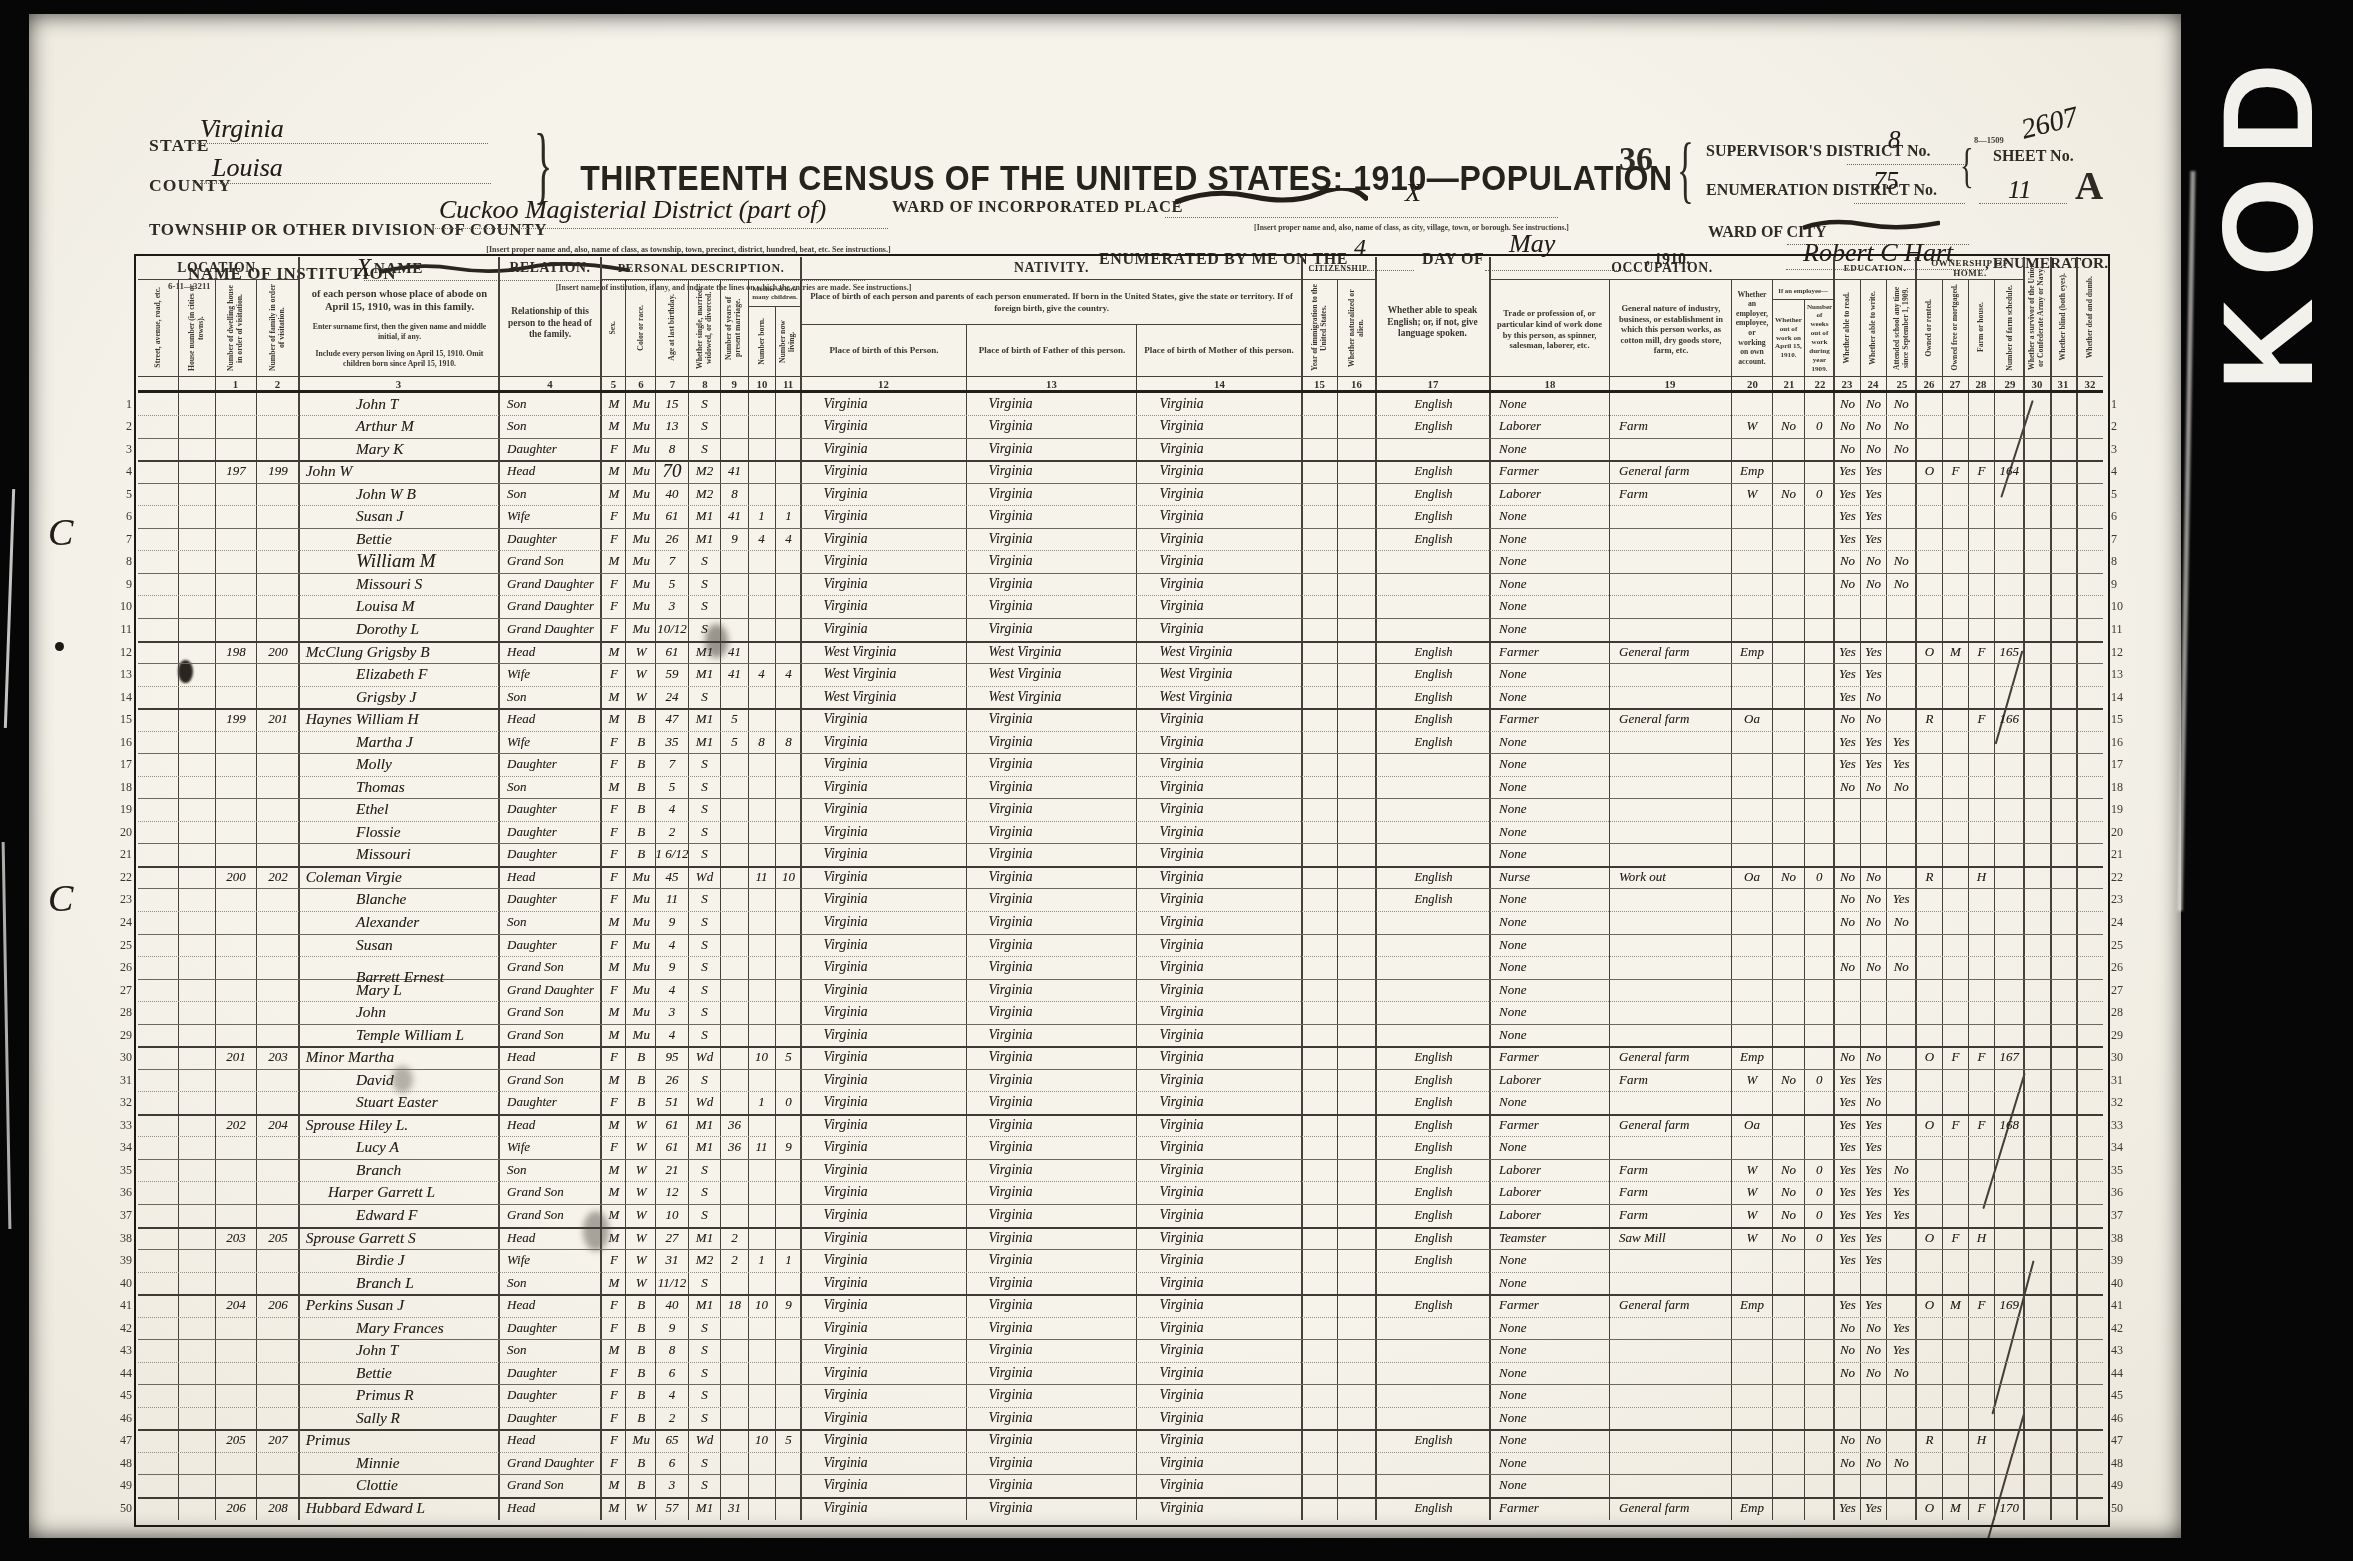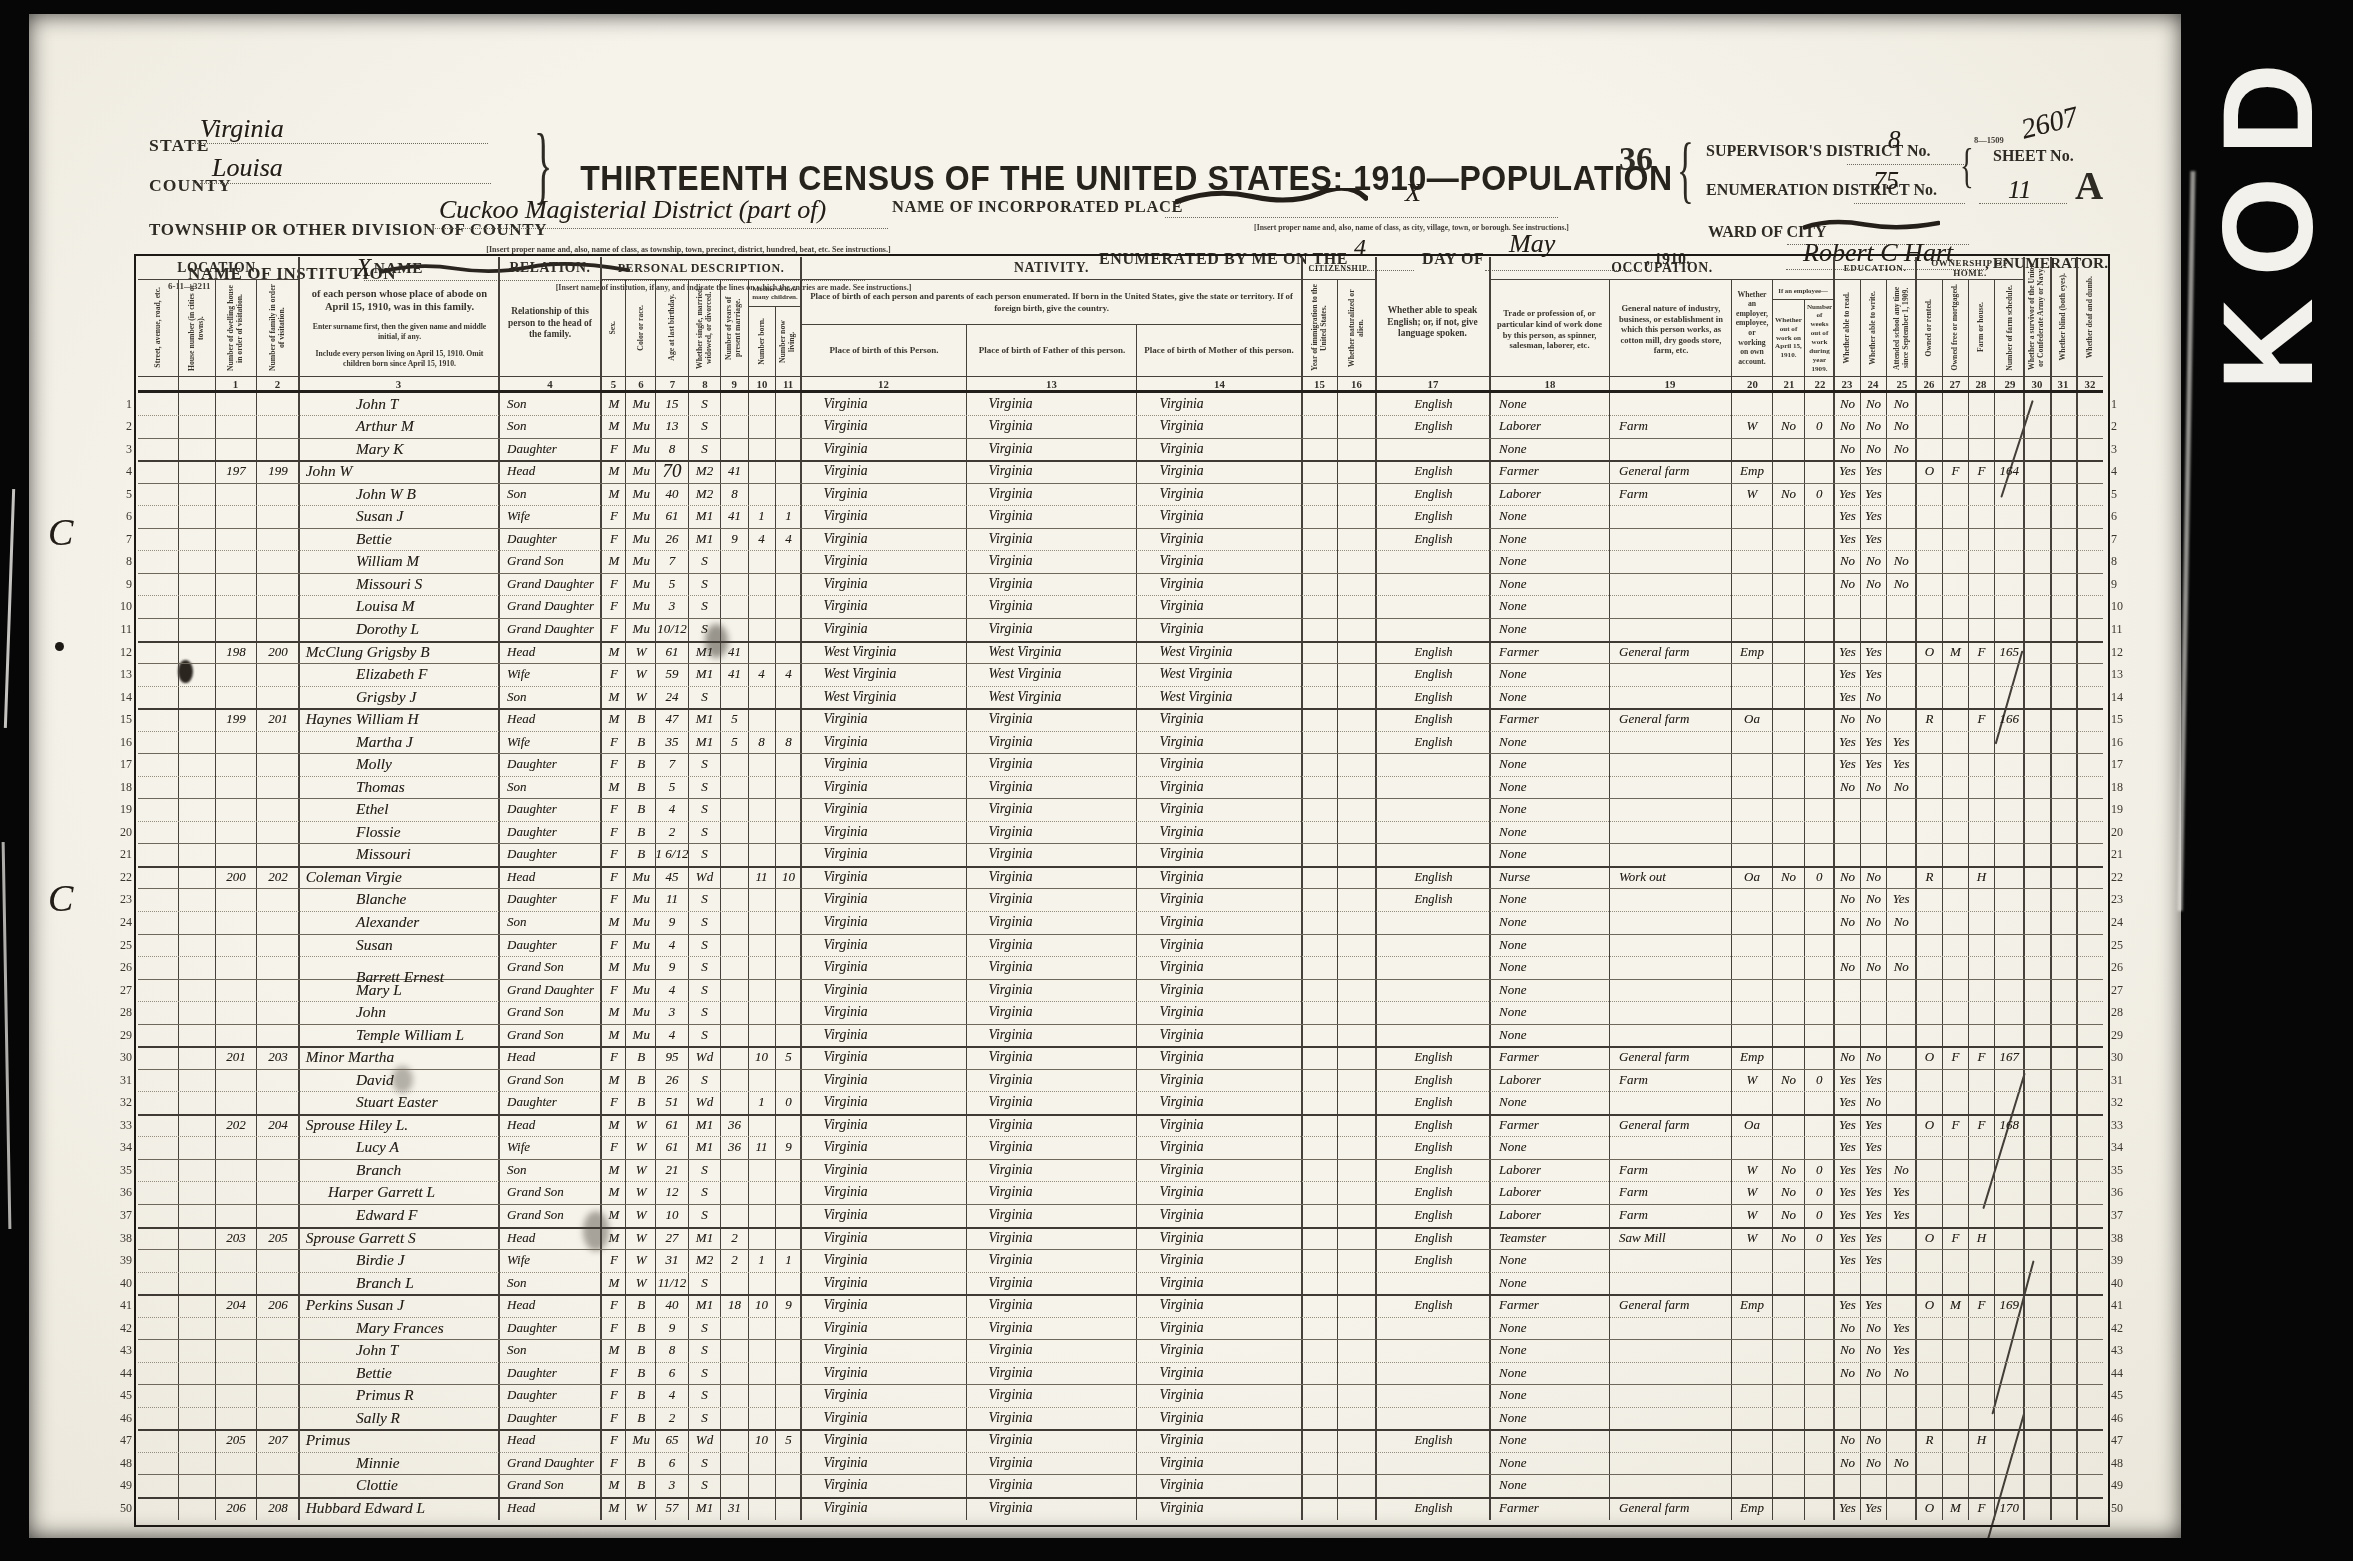--- a/index.html
+++ b/index.html
@@ -46,21 +46,21 @@
 
   <div class="printed" style="position:absolute;left:188px;top:264px;font-size:17px;font-weight:bold;letter-spacing:0.6px;">NAME OF INSTITUTION</div>
   <div class="hw" style="position:absolute;left:356px;top:254px;font-size:25px;">X</div>
   <svg style="position:absolute;left:380px;top:261px;" width="250" height="15" viewBox="0 0 200 20" preserveAspectRatio="none">
       <path d="M2 14 Q30 2 60 10 T 120 8 T 198 12" fill="none" stroke="#2a251f" stroke-width="5" stroke-linecap="round"></path>
     </svg>
   <div class="dots" style="left:364px;top:280px;width:501px;"></div>
   <div class="note" style="left:168px;top:281px;font-size:9px;">6-11—3211</div>
   <div class="note" style="left:489px;top:283px;width:489px;font-size:8px;text-align:center;">[Insert name of institution, if any, and indicate the lines on which the entries are made.  See instructions.]</div>
 
-  <div class="printed" style="position:absolute;left:892px;top:197px;font-size:16.5px;font-weight:bold;letter-spacing:0.6px;">NAME OF INCORPORATED PLACE</div>
+  <div class="printed" style="position:absolute;left:892px;top:197px;font-size:16.5px;font-weight:bold;letter-spacing:0.6px;">WARD OF INCORPORATED PLACE</div>
   <svg style="position:absolute;left:1175px;top:188px;" width="193" height="17" viewBox="0 0 200 20" preserveAspectRatio="none">
       <path d="M2 16 Q40 0 80 10 T 150 6 T 198 12" fill="none" stroke="#241f19" stroke-width="6" stroke-linecap="round"></path>
     </svg>
   <div class="hw" style="position:absolute;left:1405px;top:178px;font-size:26px;">X</div>
   <div class="dots" style="left:1165px;top:217px;width:393px;"></div>
   <div class="note" style="left:1195px;top:223px;width:433px;font-size:7.7px;text-align:center;">[Insert proper name and, also, name of class, as city, village, town, or borough.  See instructions.]</div>
 
   <div class="printed" style="position:absolute;left:1099px;top:250px;font-size:16px;font-weight:bold;letter-spacing:0.6px;">ENUMERATED BY ME ON THE</div>
   <div class="hw" style="position:absolute;left:1354px;top:234px;font-size:24px;">4</div>
   <div class="dots" style="left:1309px;top:270px;width: 105px;"></div>
@@ -482,21 +482,21 @@
     <div class="hw" style="position:absolute;left:721px;top:528px;width:27px;height:22.5px;display:flex;align-items:center;justify-content:center;padding-left:0px;box-sizing:border-box;overflow:hidden;font-size:13px;">9</div>
     <div class="hw" style="position:absolute;left:749px;top:528px;width:25px;height:22.5px;display:flex;align-items:center;justify-content:center;padding-left:0px;box-sizing:border-box;overflow:hidden;font-size:13px;">4</div>
     <div class="hw" style="position:absolute;left:776px;top:528px;width:25px;height:22.5px;display:flex;align-items:center;justify-content:center;padding-left:0px;box-sizing:border-box;overflow:hidden;font-size:13px;">4</div>
     <div class="hw" style="position:absolute;left:802px;top:528px;width:164px;height:22.5px;display:flex;align-items:center;justify-content:flex-start;padding-left:21.6px;box-sizing:border-box;overflow:hidden;font-size:13.7px;">Virginia</div>
     <div class="hw" style="position:absolute;left:967px;top:528px;width:170px;height:22.5px;display:flex;align-items:center;justify-content:flex-start;padding-left:21.6px;box-sizing:border-box;overflow:hidden;font-size:13.7px;">Virginia</div>
     <div class="hw" style="position:absolute;left:1138px;top:528px;width:164px;height:22.5px;display:flex;align-items:center;justify-content:flex-start;padding-left:21.6px;box-sizing:border-box;overflow:hidden;font-size:13.7px;">Virginia</div>
     <div class="hw" style="position:absolute;left:1377px;top:528px;width:113px;height:22.5px;display:flex;align-items:center;justify-content:center;padding-left:0px;box-sizing:border-box;overflow:hidden;font-size:12.5px;">English</div>
     <div class="hw" style="position:absolute;left:1490px;top:528px;width:118px;height:22.5px;display:flex;align-items:center;justify-content:flex-start;padding-left:9px;box-sizing:border-box;overflow:hidden;font-size:13px;">None</div>
     <div class="hw" style="position:absolute;left:1835px;top:528px;width:25px;height:22.5px;display:flex;align-items:center;justify-content:center;padding-left:0px;box-sizing:border-box;overflow:hidden;font-size:13px;">Yes</div>
     <div class="hw" style="position:absolute;left:1861px;top:528px;width:25px;height:22.5px;display:flex;align-items:center;justify-content:center;padding-left:0px;box-sizing:border-box;overflow:hidden;font-size:13px;">Yes</div>
-    <div class="hw" style="position:absolute;left:300px;top:550px;width:228px;height:22.5px;display:flex;align-items:center;justify-content:flex-start;padding-left:56px;box-sizing:border-box;overflow:hidden;font-size:15px;">William M</div>
+    <div class="hw" style="position:absolute;left:300px;top:550px;width:228px;height:22.5px;display:flex;align-items:center;justify-content:flex-start;padding-left:56px;box-sizing:border-box;overflow:hidden;font-size:19px;">William M</div>
     <div class="hw" style="position:absolute;left:499px;top:550px;width:101px;height:22.5px;display:flex;align-items:center;justify-content:flex-start;padding-left:8px;box-sizing:border-box;overflow:hidden;font-size:13px;">Grand Son</div>
     <div class="hw" style="position:absolute;left:602px;top:550px;width:24px;height:22.5px;display:flex;align-items:center;justify-content:center;padding-left:0px;box-sizing:border-box;overflow:hidden;font-size:13px;">M</div>
     <div class="hw" style="position:absolute;left:627px;top:550px;width:28.5px;height:22.5px;display:flex;align-items:center;justify-content:center;padding-left:0px;box-sizing:border-box;overflow:hidden;font-size:13px;">Mu</div>
     <div class="hw" style="position:absolute;left:656px;top:550px;width:32px;height:22.5px;display:flex;align-items:center;justify-content:center;padding-left:0px;box-sizing:border-box;overflow:hidden;font-size:13px;">7</div>
     <div class="hw" style="position:absolute;left:689px;top:550px;width:31px;height:22.5px;display:flex;align-items:center;justify-content:center;padding-left:0px;box-sizing:border-box;overflow:hidden;font-size:13px;">S</div>
     <div class="hw" style="position:absolute;left:802px;top:550px;width:164px;height:22.5px;display:flex;align-items:center;justify-content:flex-start;padding-left:21.6px;box-sizing:border-box;overflow:hidden;font-size:13.7px;">Virginia</div>
     <div class="hw" style="position:absolute;left:967px;top:550px;width:170px;height:22.5px;display:flex;align-items:center;justify-content:flex-start;padding-left:21.6px;box-sizing:border-box;overflow:hidden;font-size:13.7px;">Virginia</div>
     <div class="hw" style="position:absolute;left:1138px;top:550px;width:164px;height:22.5px;display:flex;align-items:center;justify-content:flex-start;padding-left:21.6px;box-sizing:border-box;overflow:hidden;font-size:13.7px;">Virginia</div>
     <div class="hw" style="position:absolute;left:1490px;top:550px;width:118px;height:22.5px;display:flex;align-items:center;justify-content:flex-start;padding-left:9px;box-sizing:border-box;overflow:hidden;font-size:13px;">None</div>
     <div class="hw" style="position:absolute;left:1835px;top:550px;width:25px;height:22.5px;display:flex;align-items:center;justify-content:center;padding-left:0px;box-sizing:border-box;overflow:hidden;font-size:13px;">No</div>

